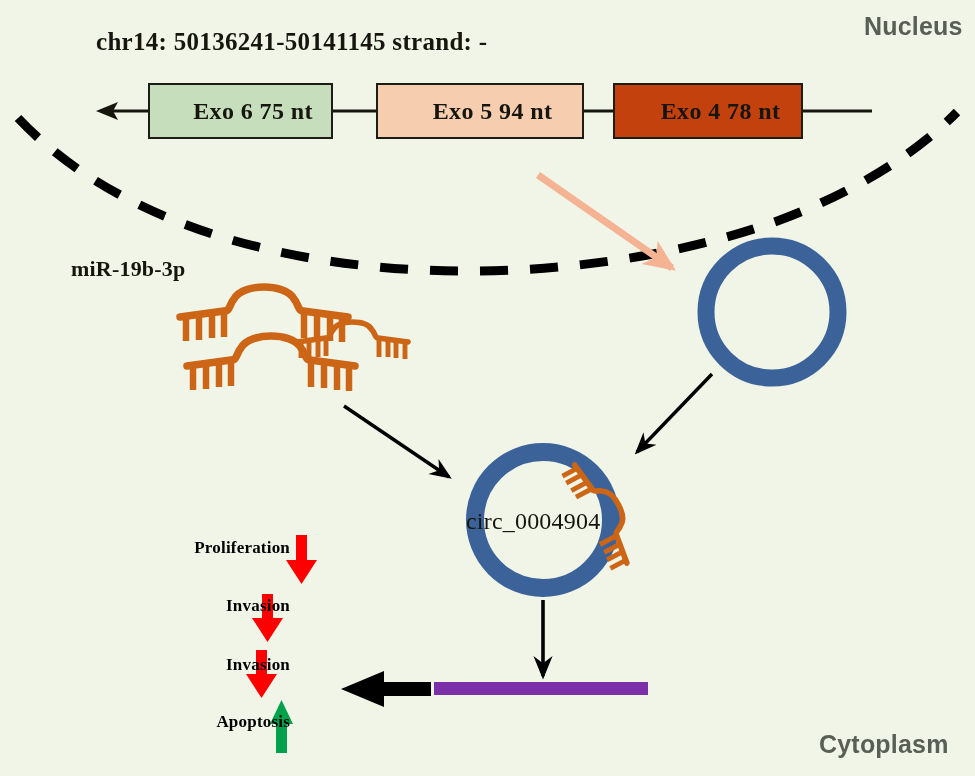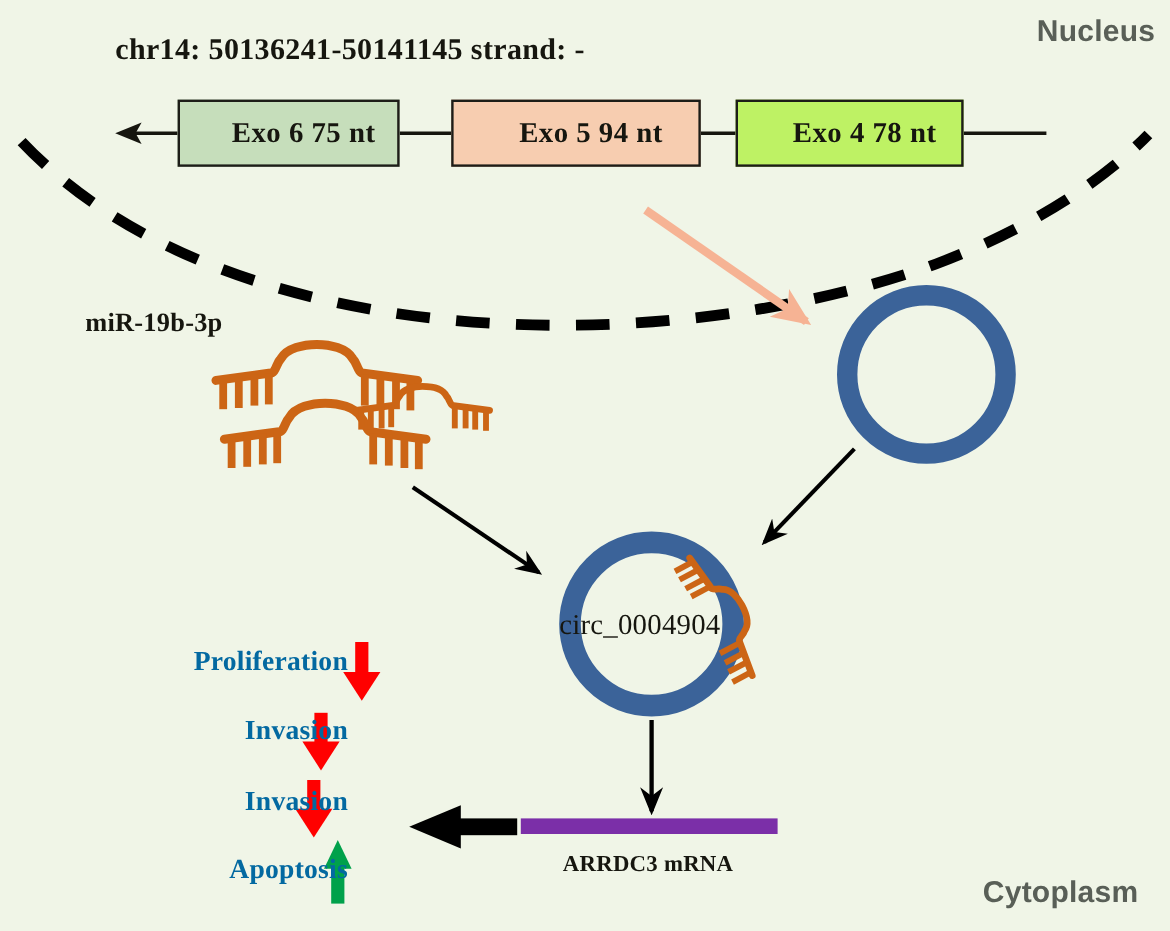--- a/index.html
+++ b/index.html
@@ -54,21 +54,21 @@
     align-items: center;
     justify-content: center;
     font-weight: bold;
     font-size: 24px;
     color: #16160f;
     letter-spacing: 0.4px;
     padding-left: 25px;
   }
   #exon-6 { left: 148px; top: 83px; width: 185px; height: 56px; background: #c6debb; }
   #exon-5 { left: 376px; top: 83px; width: 208px; height: 56px; background: #f7cdb0; }
-  #exon-4 { left: 613px; top: 83px; width: 190px; height: 56px; background: #bef264; }
+  #exon-4 { left: 613px; top: 83px; width: 190px; height: 56px; background: #c2410c; }
   
   #mirna-label {
     left: 71px;
     top: 256px;
     font-weight: bold;
     font-size: 22px;
     letter-spacing: 0.2px;
   }
   #circ-label {
     left: 466px;
@@ -81,22 +81,22 @@
     left: 469px;
     top: 710px;
     font-weight: bold;
     font-size: 19px;
     letter-spacing: 0.2px;
   }
   
   .phenotype-label {
     position: absolute;
     font-weight: bold;
-    font-size: 23px;
-    color: #0369a1;
+    font-size: 17px;
+    color: #000000;
     letter-spacing: 0.2px;
     text-align: left;
     right: 0;
   }
   #phenotypes {
     position: absolute;
     left: 140px;
     top: 530px;
     width: 150px;
     height: 230px;
@@ -222,21 +222,20 @@
   <div class="txt" id="locus-text">chr14: 50136241-50141145 strand: -</div>
 
   <div class="exon-box" id="exon-6">Exo 6  75 nt</div>
   <div class="exon-box" id="exon-5">Exo 5  94 nt</div>
   <div class="exon-box" id="exon-4">Exo 4  78 nt</div>
 
   <div class="txt" id="mirna-label">miR-19b-3p</div>
 
   <div class="txt" id="circ-label">circ_0004904</div>
 
-  <div class="txt" id="mrna-label">ARRDC3 mRNA</div>
 
   <div id="phenotypes">
     <div class="phenotype-label" id="pheno-0">Proliferation</div>
     <div class="phenotype-label" id="pheno-1">Invasion</div>
     <div class="phenotype-label" id="pheno-2">Invasion</div>
     <div class="phenotype-label" id="pheno-3">Apoptosis</div>
   </div>
 
 </div>
 

